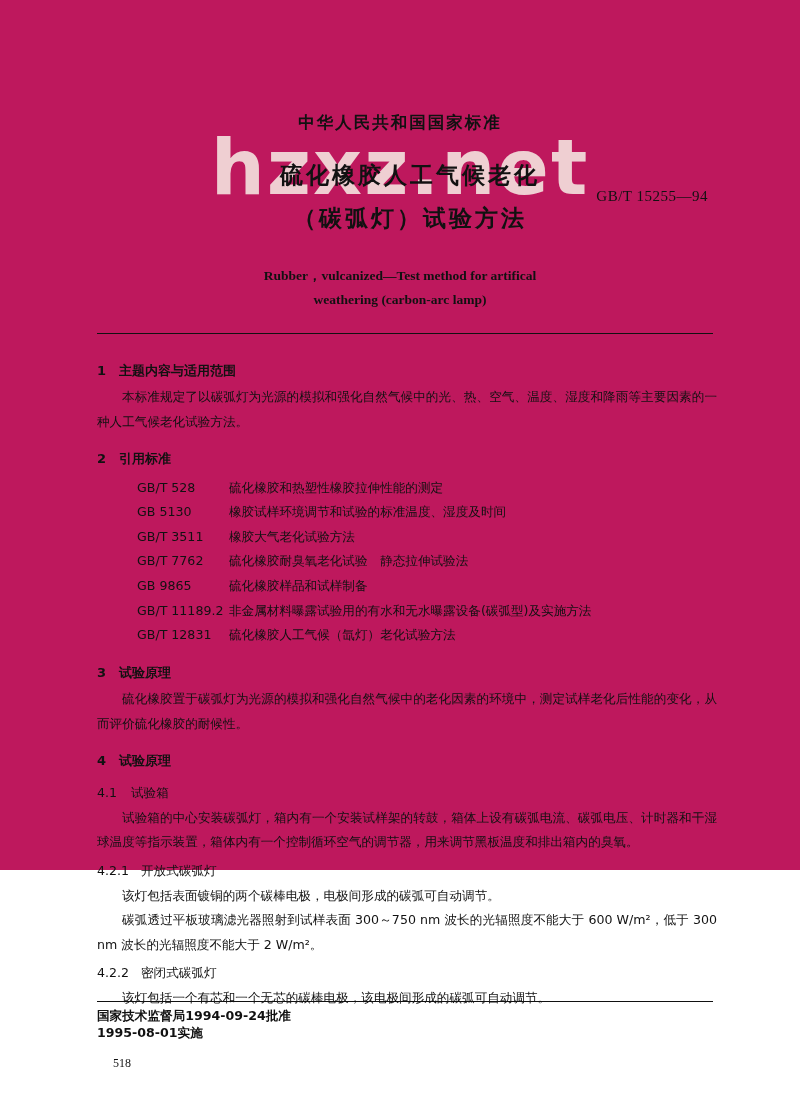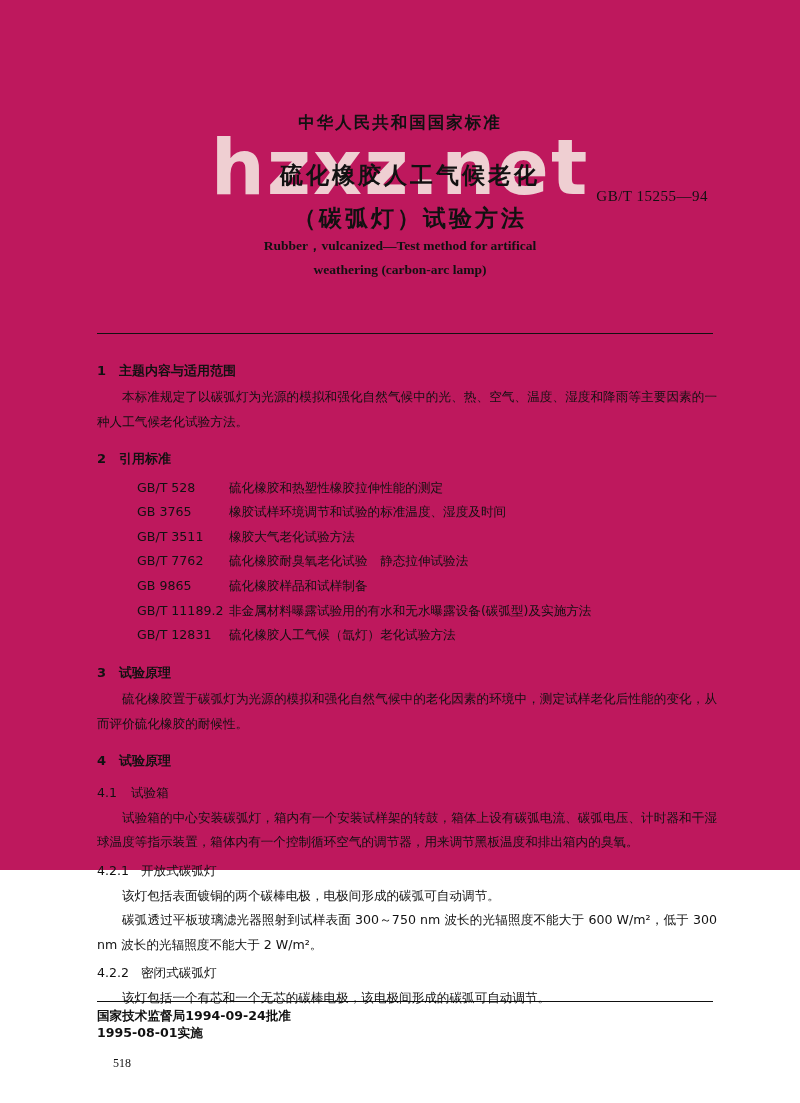--- a/index.html
+++ b/index.html
@@ -83,20 +83,21 @@
     font-family: "Liberation Serif", serif;
     font-size: 15px;
     letter-spacing: 0.5px;
     color: #111;
   }
   .std-title-en {
     font-family: "Liberation Serif", serif;
     font-size: 13.5px;
     font-weight: bold;
     color: #111;
+    margin-top: 30px;
     line-height: 1.75;
   }
   .rule {
     position: absolute;
     left: 97px;
     width: 616px;
     border-top: 1.6px solid #111;
   }
   .rule-top { top: 333px; }
   .rule-bottom { top: 1001px; }
@@ -209,21 +210,21 @@
       <div class="sec">
         <span class="num">1</span><span>主题内容与适用范围</span>
       </div>
       <p class="para">本标准规定了以碳弧灯为光源的模拟和强化自然气候中的光、热、空气、温度、湿度和降雨等主要因素的一种人工气候老化试验方法。</p>
 
       <div class="sec">
         <span class="num">2</span><span>引用标准</span>
       </div>
       <ul class="ref-list">
         <li><span class="ref-code">GB/T 528</span><span>硫化橡胶和热塑性橡胶拉伸性能的测定</span></li>
-        <li><span class="ref-code">GB 3765</span><span>橡胶试样环境调节和试验的标准温度、湿度及时间</span></li>
+        <li><span class="ref-code">GB 5130</span><span>橡胶试样环境调节和试验的标准温度、湿度及时间</span></li>
         <li><span class="ref-code">GB/T 3511</span><span>橡胶大气老化试验方法</span></li>
         <li><span class="ref-code">GB/T 7762</span><span>硫化橡胶耐臭氧老化试验　静态拉伸试验法</span></li>
         <li><span class="ref-code">GB 9865</span><span>硫化橡胶样品和试样制备</span></li>
         <li><span class="ref-code">GB/T 11189.2</span><span>非金属材料曝露试验用的有水和无水曝露设备(碳弧型)及实施方法</span></li>
         <li><span class="ref-code">GB/T 12831</span><span>硫化橡胶人工气候（氙灯）老化试验方法</span></li>
       </ul>
 
       <div class="sec">
         <span class="num">3</span><span>试验原理</span>
       </div>

